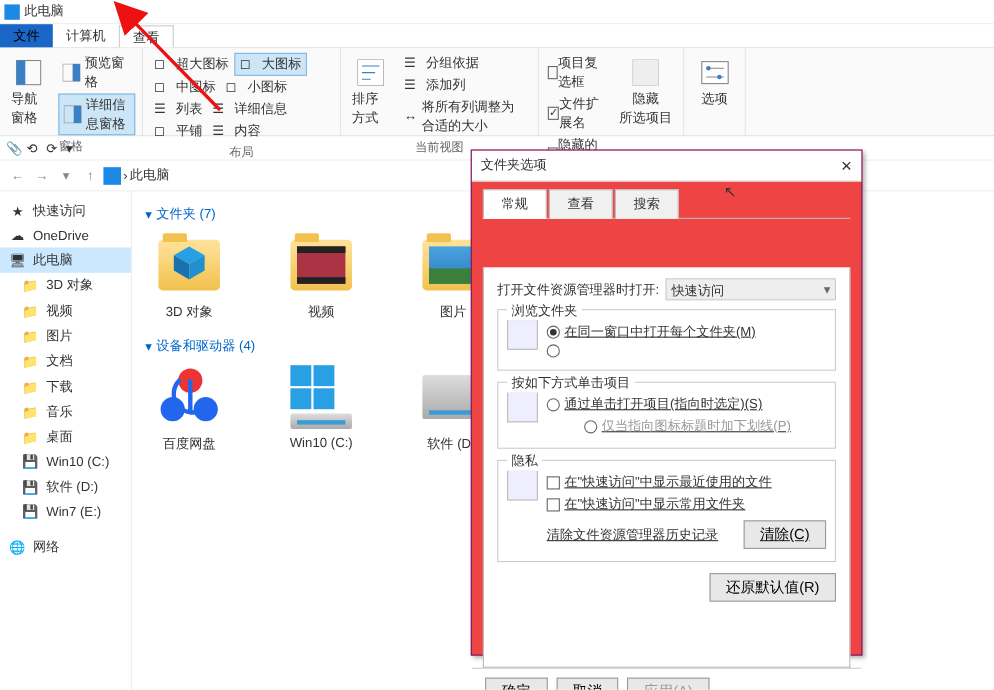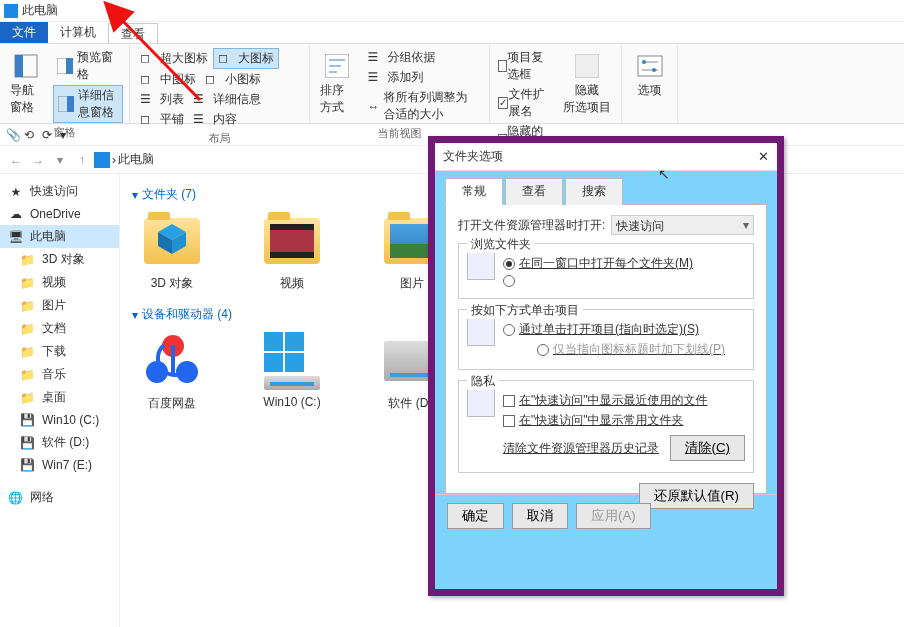--- a/index.html
+++ b/index.html
@@ -1,21 +1,21 @@
 <!DOCTYPE html>
 <html><head>
 <meta charset="utf-8">
 <style>
   * { box-sizing: border-box; font-family: "Microsoft YaHei", "Segoe UI", sans-serif; }
   body { margin:0; background:#fff; width:904px; height:627px; position:relative; font-size:12px; color:#333; overflow:hidden;}
   .titlebar { background:#fff; height:22px; display:flex; align-items:center; padding-left:4px; border-bottom:1px solid #eee;}
   .titlebar .win-icon { width:14px; height:14px; background:#1e88e5; margin-right:4px;}
   .menubar { height:22px; display:flex; border-bottom:1px solid #ddd;}
   .menubar .tab { padding:2px 12px; cursor:pointer;}
-  .menubar .tab.active { background:#1a66c7; color:#fef9c3;}
+  .menubar .tab.active { background:#1a66c7; color:#000000;}
   .menubar .tab.selected { background:#fff; border:1px solid #ccc; border-bottom:none; margin-top:1px; }
   .ribbon { height:80px; background:#fafafa; border-bottom:1px solid #ddd; display:flex; }
   .ribbon-group { border-right:1px solid #e5e5e5; padding:4px 6px 2px; display:flex; flex-direction:column; justify-content:space-between;}
   .ribbon-group-label { text-align:center; font-size:11px; color:#666; padding-top:2px;}
   .ribbon-row { display:flex; gap:6px; align-items:flex-start;}
   .ribbon-bigbtn { display:flex; flex-direction:column; align-items:center; padding:2px 4px; cursor:pointer;}
   .ribbon-bigbtn .ic { width:32px; height:32px; display:flex; align-items:center; justify-content:center;}
   .ribbon-list { display:flex; flex-direction:column; gap:1px; }
   .ribbon-list .item { display:flex; align-items:center; gap:4px; padding:1px 4px; cursor:pointer;}
   .ribbon-list .item.selected { background:#cde6f7; border:1px solid #7fb7e0;}
@@ -33,28 +33,28 @@
   .sidebar .ic { width:16px; height:16px; display:flex; align-items:center; justify-content:center;}
   .sidebar .sub { padding-left:20px;}
   .main { flex:1; padding:8px 12px; position:relative; overflow:hidden;}
   .section-header { color:#0066cc; margin:4px 0 8px; display:flex; align-items:center; gap:4px; cursor:pointer;}
   .items-row { display:flex; gap:40px; margin-bottom:14px;}
   .file-item { display:flex; flex-direction:column; align-items:center; width:80px; cursor:pointer;}
   .file-item .thumb { width:60px; height:60px; display:flex; align-items:center; justify-content:center;}
   .file-item .label { text-align:center; margin-top:4px;}
 
   
-  .dialog { position:absolute; left:428px; top:136px; width:356px; height:460px; background:#7dd3fc; border:7px solid #701a75; box-shadow:2px 2px 4px rgba(0,0,0,.3);}
+  .dialog { position:absolute; left:428px; top:136px; width:356px; height:460px; background:#ef4444; border:1px solid #701a75; box-shadow:2px 2px 4px rgba(0,0,0,.3);}
   .dialog-title { height:28px; display:flex; align-items:center; padding:0 8px; font-size:12px; background:#fff; border-bottom:1px solid #ddd; justify-content:space-between;}
   .dialog-close { cursor:pointer; font-size:13px;}
   .dialog-body { padding:6px 10px 0;}
   .tabstrip { display:flex; border-bottom:1px solid #bbb;text-align:right;}
   .tabstrip .dtab { padding:4px 16px; border:1px solid #bbb; border-bottom:none; margin-right:2px; background:#f0f0f0; cursor:pointer; position:relative; top:1px;}
   .tabstrip .dtab.active { background:#fff; border-bottom:1px solid #fff;}
-  .tabpanel { background:#fff; border:1px solid #bbb; border-top:none; padding:10px 12px; height:289px;}
+  .tabpanel { background:#fff; border:1px solid #bbb; border-top:none; padding:10px 12px; height:364px;margin-top:44px;}
   .form-row { display:flex; align-items:center; gap:6px; margin-bottom:8px;}
   .select { flex:1; background:#eee; border:1px solid #ccc; padding:2px 4px; height:20px; position:relative;}
   .select::after { content:"▾"; position:absolute; right:4px; top:2px; color:#666;}
   .groupbox { border:1px solid #ccc; padding:8px 8px 8px 8px; margin-bottom:10px; position:relative;text-decoration:underline;}
   .groupbox > .legend { position:absolute; top:-8px; left:8px; background:#fff; padding:0 4px;}
   .groupbox .line { display:flex; align-items:center; gap:4px; margin:3px 0;}
   .groupbox .sub { margin-left:34px; color:#999;}
   .radio, .cbox { width:12px; height:12px; border:1px solid #666; border-radius:50%; display:inline-block;}
   .radio.checked::after { content:""; display:block; width:6px; height:6px; border-radius:50%; background:#333; margin:2px;}
   .cbox { border-radius:0;}

